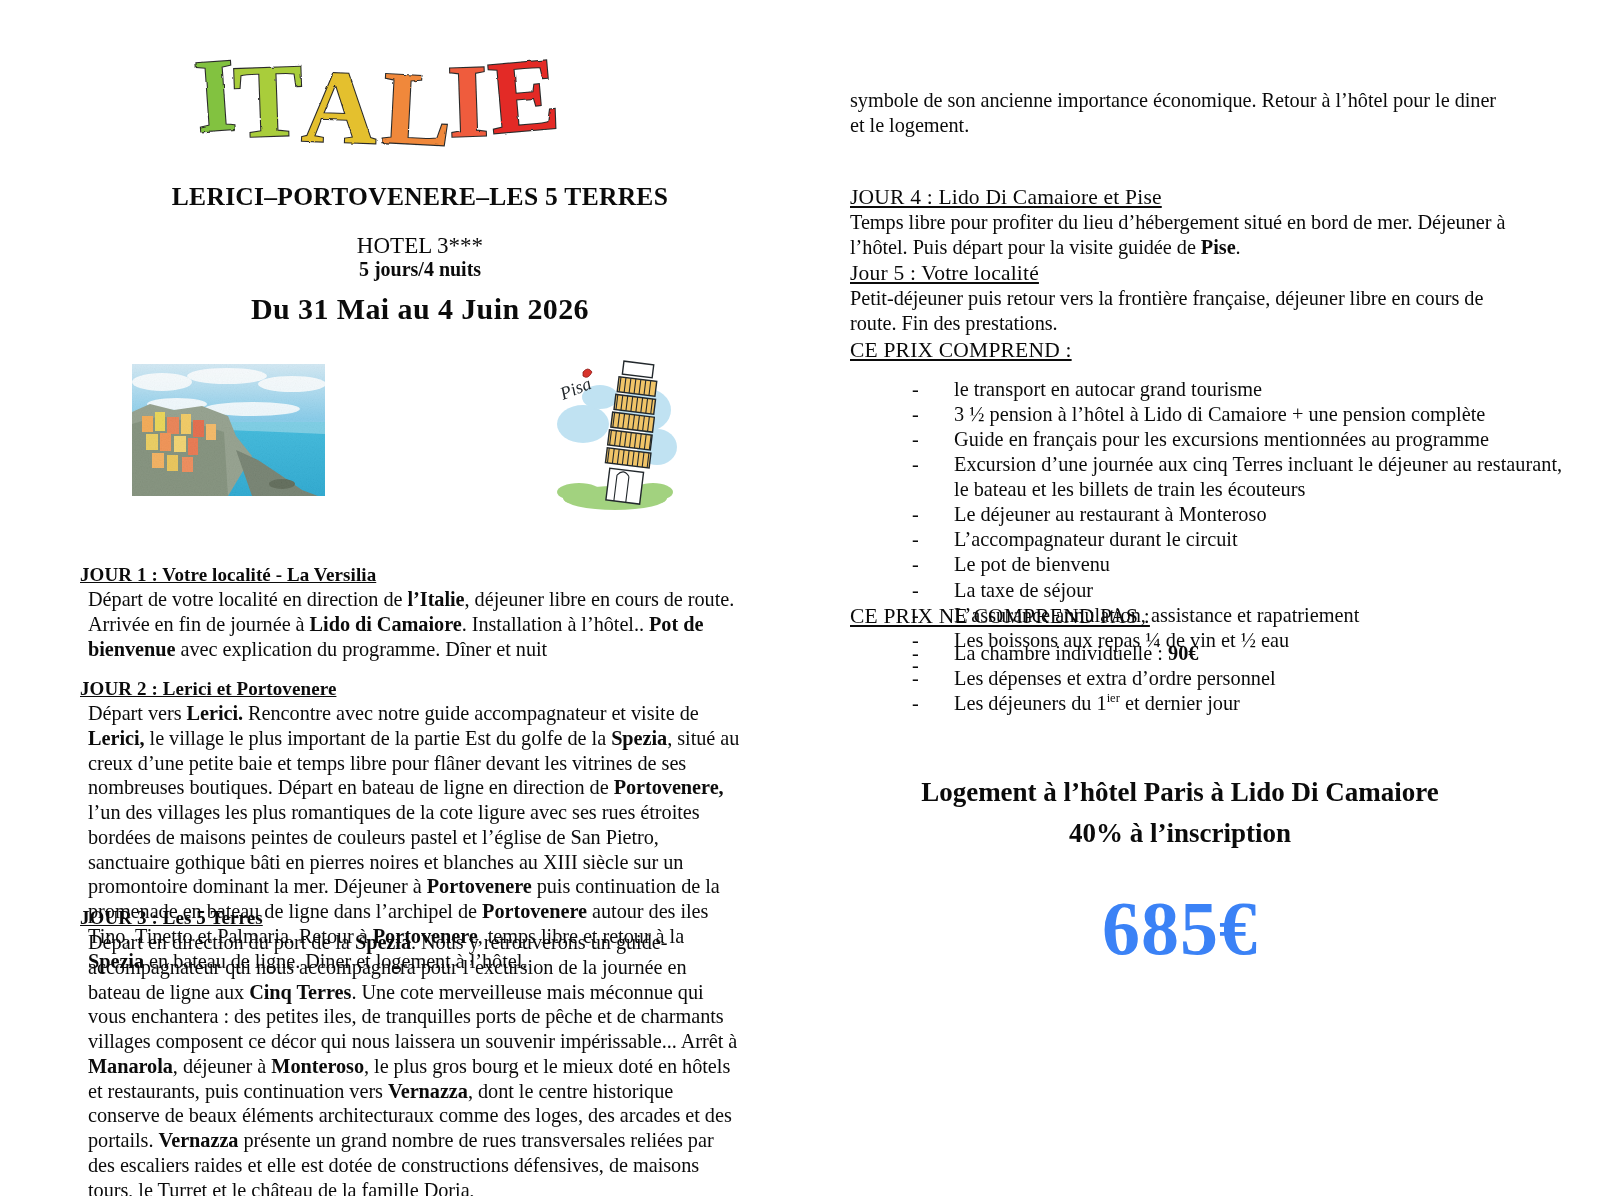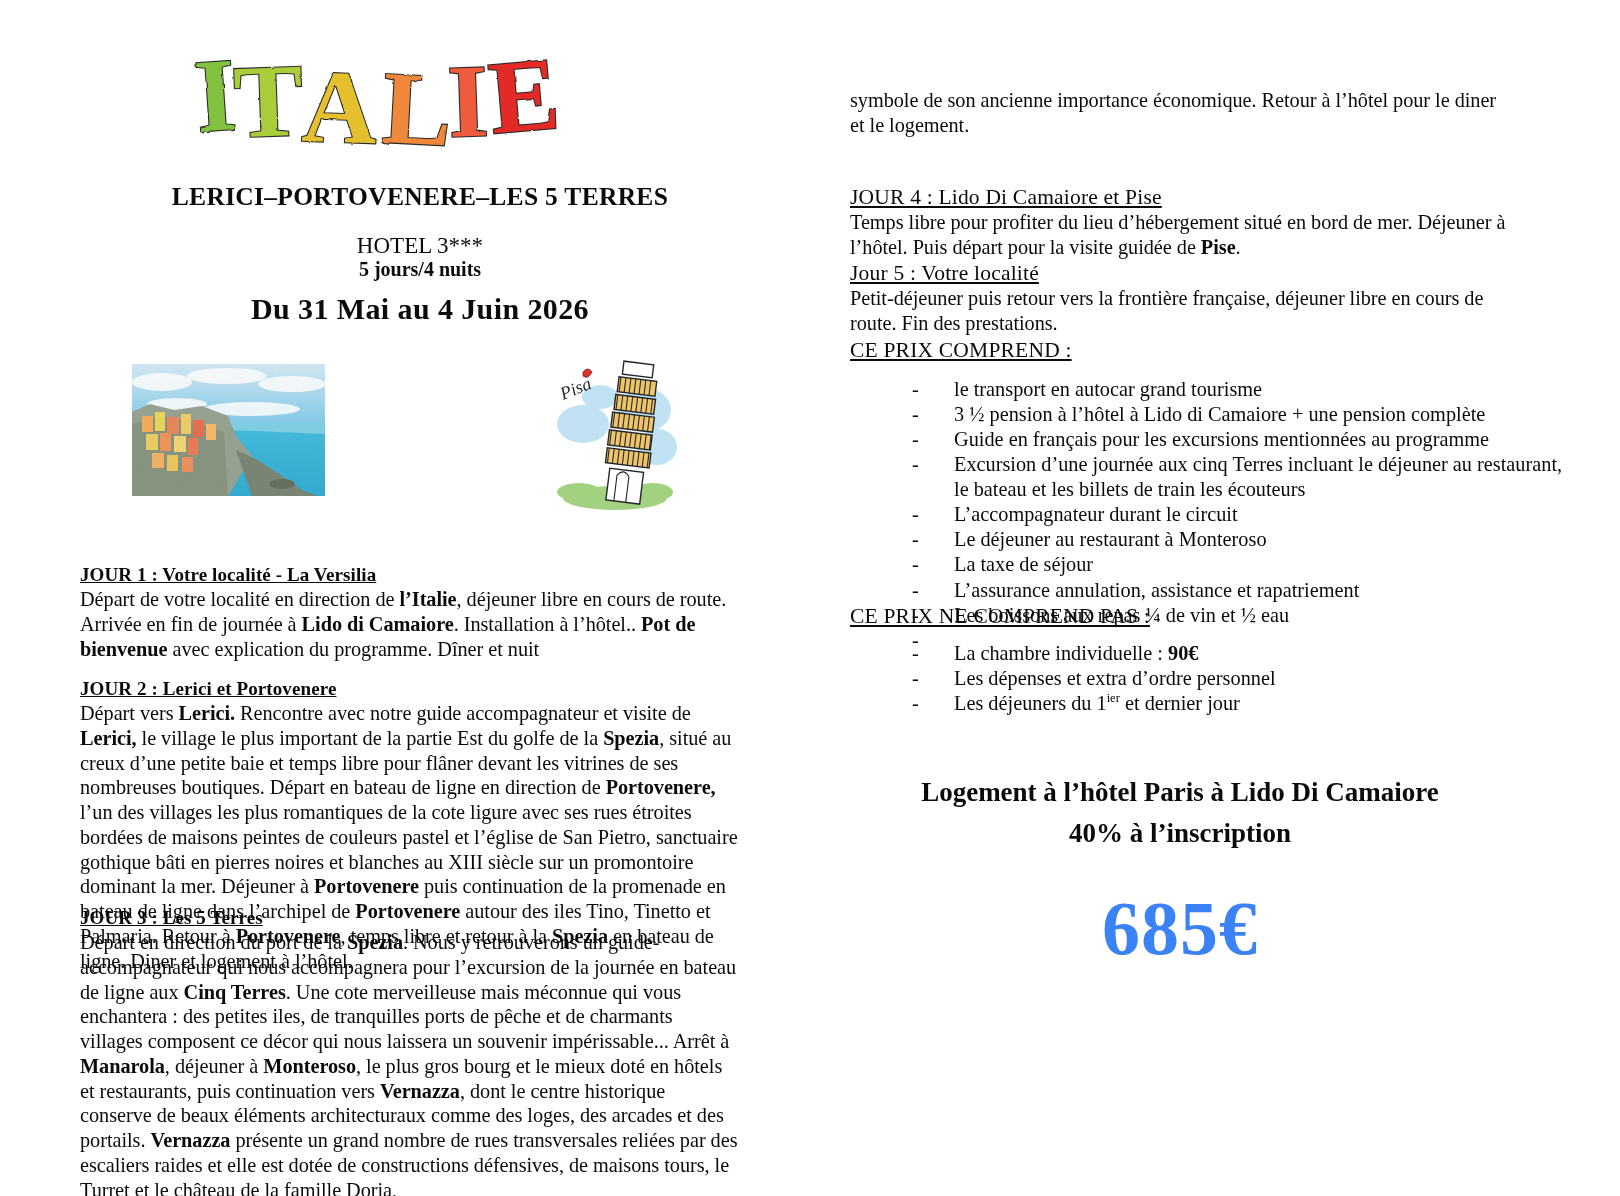--- a/index.html
+++ b/index.html
@@ -111,20 +111,21 @@
     text-decoration: underline;
     display: inline-block;
     margin-bottom: 1px;
     letter-spacing: 0.1px;
   }
   .day-body {
     font-size: 20.3px;
     line-height: 1.22;
     text-align: left;
     letter-spacing: -0.05px;
+    margin-left: 8px;
   }
   .day-body b { font-weight: bold; }
 
   
   .r-block { position: absolute; left: 0; width: 660px; }
   .r-body {
     font-size: 20.3px;
     line-height: 1.22;
     letter-spacing: -0.05px;
   }
@@ -338,22 +339,23 @@
 
     <div class="r-block" style="top:338px;">
       <div class="sec-title">CE PRIX COMPREND :</div>
     </div>
 
     <ul class="dashlist" style="position:absolute; top:377px; left:0; width:660px;">
         <li>le transport en autocar grand tourisme</li>
         <li>3 ½ pension à l’hôtel à Lido di Camaiore + une pension complète</li>
         <li> Guide en français pour les excursions mentionnées au programme</li>
         <li>Excursion d’une journée aux cinq Terres incluant le déjeuner au restaurant, le bateau et les billets de train les écouteurs</li>
+        <li>Le déjeuner au restaurant à Monteroso</li>
         <li>L’accompagnateur durant le circuit</li>
-        <li>Le déjeuner au restaurant à Monteroso</li>
+        <li>Le pot de bienvenu</li>
         <li>La taxe de séjour</li>
         <li>L’assurance annulation, assistance et rapatriement</li>
         <li>Les boissons aux repas ¼ de vin et ½ eau</li>
         <li>&nbsp;</li>
       </ul>
 
     <div class="r-block" style="top:604px;">
       <div class="sec-title">CE PRIX NE COMPREND PAS :</div>
     </div>
 

